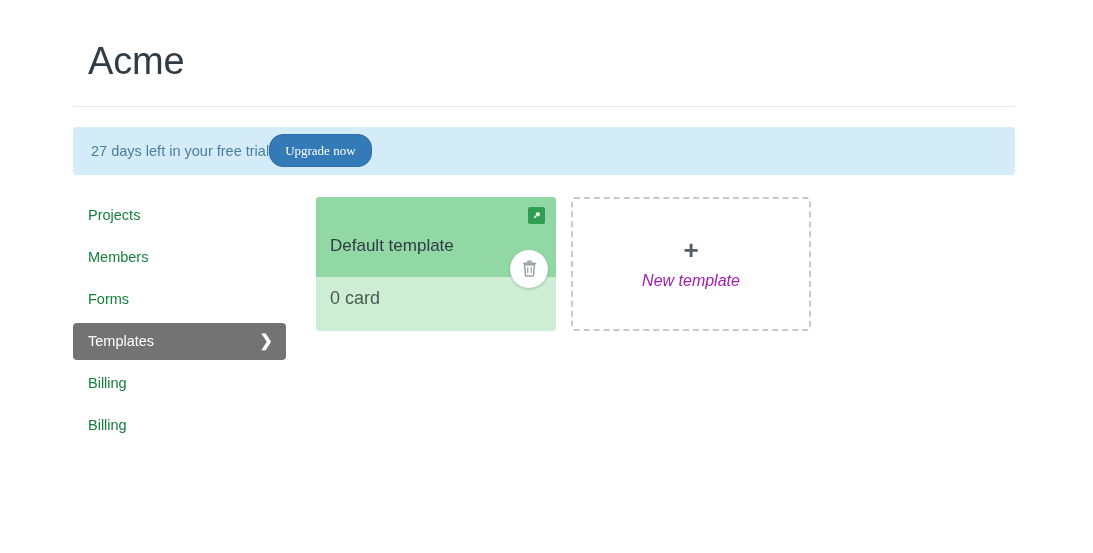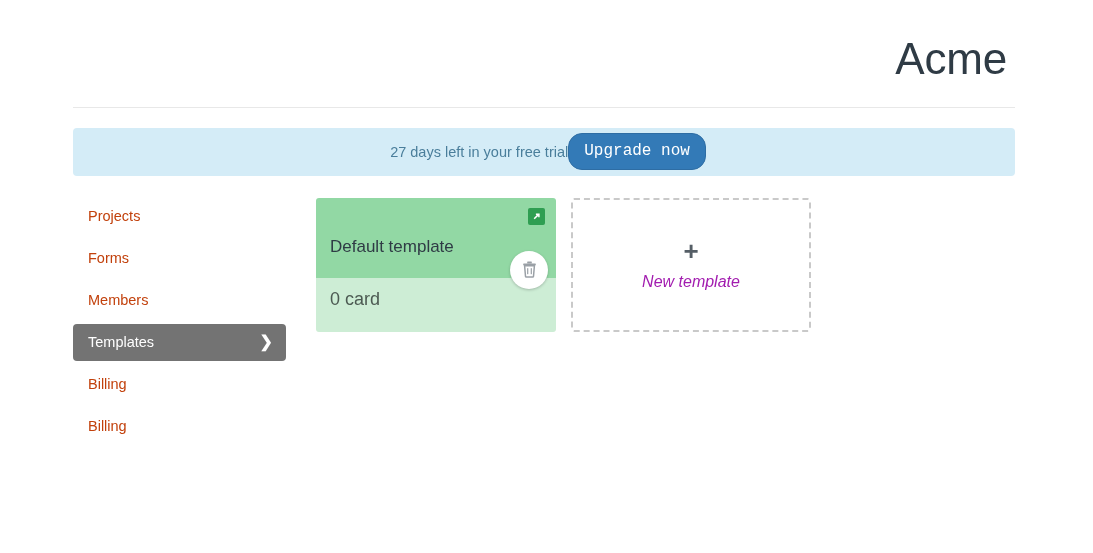--- a/index.html
+++ b/index.html
@@ -17,62 +17,61 @@
 
   .page {
     position: absolute;
     left: 73px;
     top: 0;
     width: 942px;
   }
 
   
   .page-title {
-    font-size: 44px;
+    font-size: 38px;
     font-weight: 400;
     color: #2f3b45;
-    margin: 8px;
+    margin: 14px;
     padding: 26px 0 0 1px;
     line-height: 1.15;
     letter-spacing: -0.2px;
-    text-align: right;
   }
 
   .title-rule {
     margin-top: 22px;
     border: 0;
     border-top: 1px solid #e8e8e8;
     height: 0;
     width: 942px;
   }
 
   
   .trial-banner {
     margin-top: 20px;
     width: 942px;
     height: 48px;
     box-sizing: border-box;
     background: #d4ecf7;
     border-radius: 4px;
     display: flex;
     align-items: center;
-    justify-content: center;
+    justify-content: flex-start;
     padding: 0 10px 0 18px;
   }
   .trial-text {
     font-size: 14.5px;
     color: #4a7e9b;
   }
   .upgrade-button {
     background: #337ab7;
     color: #ffffff;
     border: 1px solid #2e6da4;
     border-radius: 14px;
-    font-size: 16px;
-    font-family: Liberation Mono, monospace;
+    font-size: 13px;
+    font-family: Liberation Serif, serif;
     padding: 8px 15px;
     cursor: pointer;
     line-height: 1.2;
   }
 
   
   .content {
     display: flex;
     margin-top: 22px;
     align-items: flex-start;
@@ -90,21 +89,21 @@
     justify-content: space-between;
     height: 37px;
     padding: 0 13px 0 15px;
     box-sizing: border-box;
     border-radius: 4px;
     margin-bottom: 5px;
     cursor: pointer;
   }
   .nav-label {
     font-size: 14.5px;
-    color: #c2410c;
+    color: #15803d;
   }
   .nav-item.active {
     background: #737373;
   }
   .nav-item.active .nav-label {
     color: #ffffff;
   }
   .nav-chevron {
     color: #ffffff;
     font-size: 16px;
@@ -228,24 +227,24 @@
     <button class="upgrade-button">Upgrade now</button>
   </div>
 
   <div class="content">
 
     <nav class="sidebar">
       <div class="nav-item">
         <span class="nav-label">Projects</span>
       </div>
       <div class="nav-item">
+        <span class="nav-label">Members</span>
+      </div>
+      <div class="nav-item">
         <span class="nav-label">Forms</span>
-      </div>
-      <div class="nav-item">
-        <span class="nav-label">Members</span>
       </div>
       <div class="nav-item active">
         <span class="nav-label">Templates</span>
         <span class="nav-chevron">❯</span>
       </div>
       <div class="nav-item">
         <span class="nav-label">Billing</span>
       </div>
       <div class="nav-item">
         <span class="nav-label">Billing</span>

